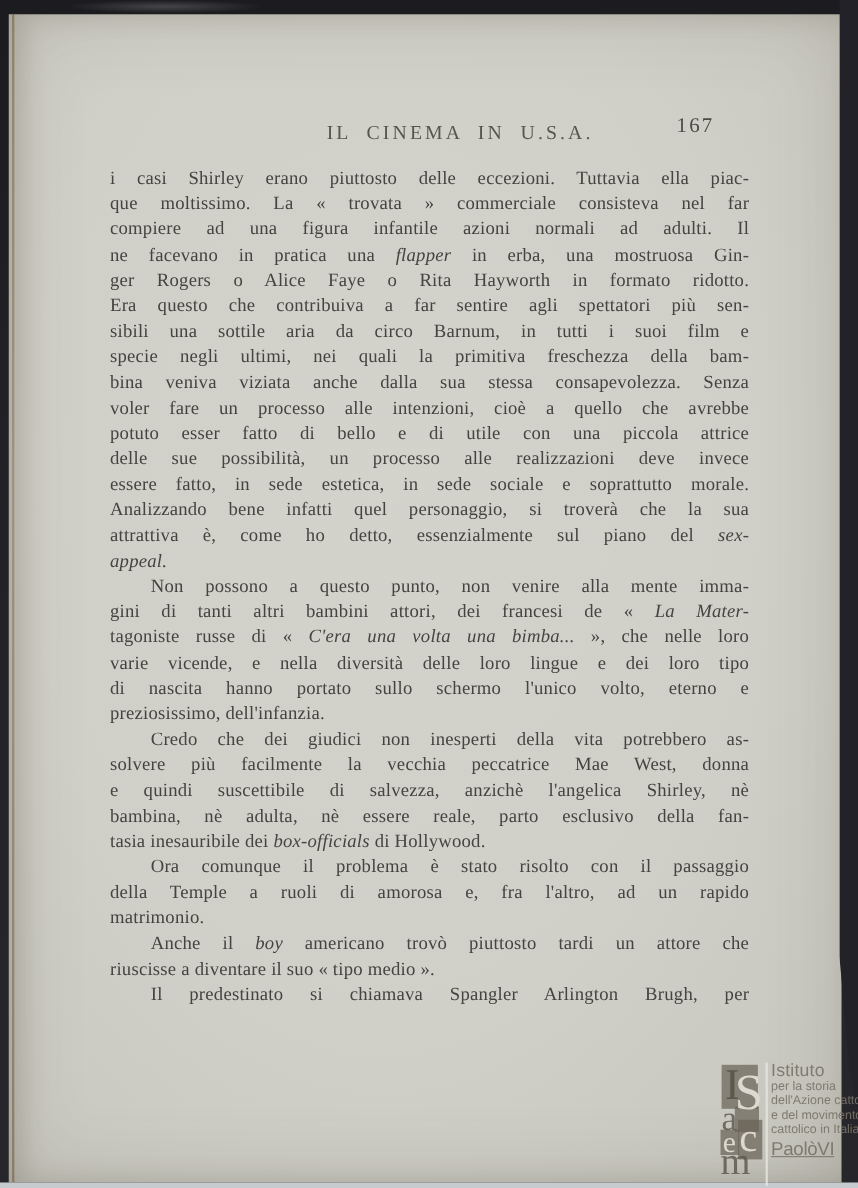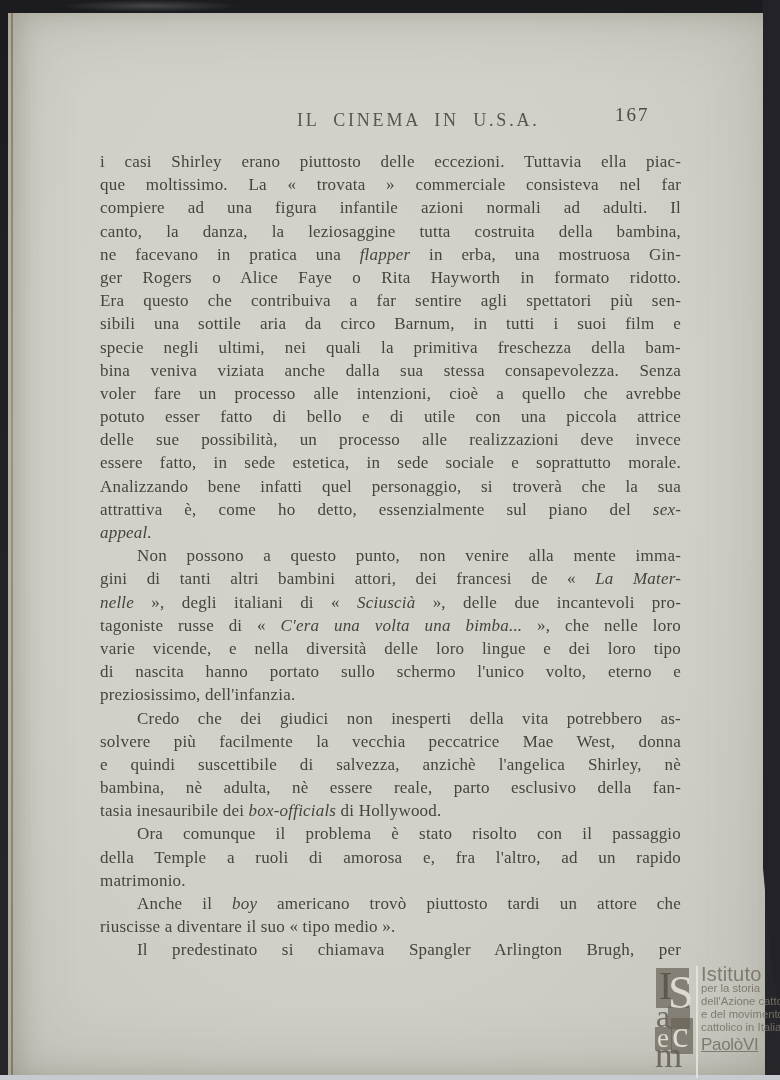--- a/index.html
+++ b/index.html
@@ -44,57 +44,55 @@
   .wm-letter{position:absolute;line-height:1;}
   .wl-i{left:4px;top:0px;font-size:40px;color:rgba(82,77,68,.80);}
   .wl-s{left:13px;top:4px;font-size:46px;color:#dcd9d0;}
   .wl-a{left:1px;top:34px;font-size:32px;color:rgba(96,91,80,.85);}
   .wl-e{left:2px;top:59px;font-size:27px;color:#dcd9d0;}
   .wl-c{left:17px;top:50px;font-size:37px;color:#dcd9d0;}
   .wl-m{left:0px;top:72px;font-size:35px;color:rgba(96,91,80,.85);letter-spacing:-1px;}
   .wm-rule{position:absolute;left:41px;top:0;width:2px;height:112px;background:rgba(232,230,222,.85);}
   .wm-text{position:absolute;left:46px;top:0;width:80px;
          font-family:"Liberation Sans","DejaVu Sans",sans-serif;color:rgba(122,116,104,.92);}
-  .wm-inst{font-size:20px;line-height:16px;letter-spacing:.2px;}
+  .wm-inst{font-size:16px;line-height:16px;letter-spacing:.2px;}
   .wm-small{font-size:11.3px;line-height:13px;white-space:nowrap;}
   .wm-paolo{font-size:17px;line-height:19px;margin-top:1px;letter-spacing:-.3px;text-decoration:underline;}
 </style>
 </head>
 <body>
 
 <div class="stage">
   <div class="paper"></div>
   <div class="gutter-line"></div>
   <div class="edge-right"></div>
   <div class="edge-bottom"></div>
 
   <div class="running-title">IL  CINEMA  IN  U.S.A.</div>
   <div class="page-number">167</div>
 
   <div class="text-block">
       <div class="line"><span>i casi Shirley erano piuttosto delle eccezioni. Tuttavia ella piac-</span></div>
       <div class="line"><span>que moltissimo. La « trovata » commerciale consisteva nel far</span></div>
       <div class="line"><span>compiere ad una figura infantile azioni normali ad adulti. Il</span></div>
-      <div class="line"><span>canto, la danza, la leziosaggine tutta costruita della bambina,</span></div>
       <div class="line"><span>ne facevano in pratica una </span><em>flapper</em><span> in erba, una mostruosa Gin-</span></div>
       <div class="line"><span>ger Rogers o Alice Faye o Rita Hayworth in formato ridotto.</span></div>
       <div class="line"><span>Era questo che contribuiva a far sentire agli spettatori più sen-</span></div>
       <div class="line"><span>sibili una sottile aria da circo Barnum, in tutti i suoi film e</span></div>
       <div class="line"><span>specie negli ultimi, nei quali la primitiva freschezza della bam-</span></div>
       <div class="line"><span>bina veniva viziata anche dalla sua stessa consapevolezza. Senza</span></div>
       <div class="line"><span>voler fare un processo alle intenzioni, cioè a quello che avrebbe</span></div>
       <div class="line"><span>potuto esser fatto di bello e di utile con una piccola attrice</span></div>
       <div class="line"><span>delle sue possibilità, un processo alle realizzazioni deve invece</span></div>
       <div class="line"><span>essere fatto, in sede estetica, in sede sociale e soprattutto morale.</span></div>
       <div class="line"><span>Analizzando bene infatti quel personaggio, si troverà che la sua</span></div>
       <div class="line"><span>attrattiva è, come ho detto, essenzialmente sul piano del </span><em>sex-</em></div>
       <div class="line endpara"><em>appeal.</em></div>
       <div class="line indent"><span>Non possono a questo punto, non venire alla mente imma-</span></div>
       <div class="line"><span>gini di tanti altri bambini attori, dei francesi de « </span><em>La Mater-</em></div>
-      <div class="line"><em>nelle</em><span> », degli italiani di « </span><em>Sciuscià</em><span> », delle due incantevoli pro-</span></div>
       <div class="line"><span>tagoniste russe di « </span><em>C'era una volta una bimba...</em><span> », che nelle loro</span></div>
       <div class="line"><span>varie vicende, e nella diversità delle loro lingue e dei loro tipo</span></div>
       <div class="line"><span>di nascita hanno portato sullo schermo l'unico volto, eterno e</span></div>
       <div class="line endpara"><span>preziosissimo, dell'infanzia.</span></div>
       <div class="line indent"><span>Credo che dei giudici non inesperti della vita potrebbero as-</span></div>
       <div class="line"><span>solvere più facilmente la vecchia peccatrice Mae West, donna</span></div>
       <div class="line"><span>e quindi suscettibile di salvezza, anzichè l'angelica Shirley, nè</span></div>
       <div class="line"><span>bambina, nè adulta, nè essere reale, parto esclusivo della fan-</span></div>
       <div class="line endpara"><span>tasia inesauribile dei </span><em>box-officials</em><span> di Hollywood.</span></div>
       <div class="line indent"><span>Ora comunque il problema è stato risolto con il passaggio</span></div>

